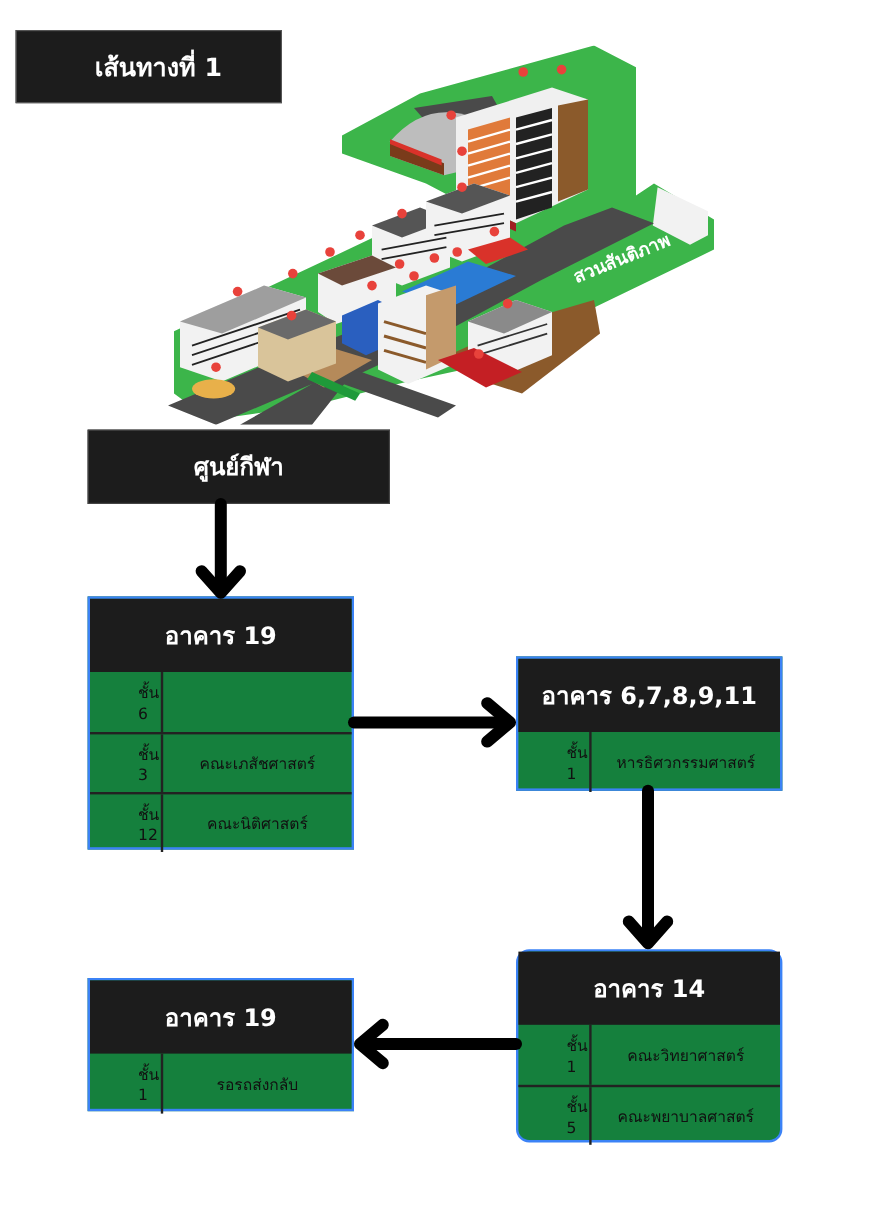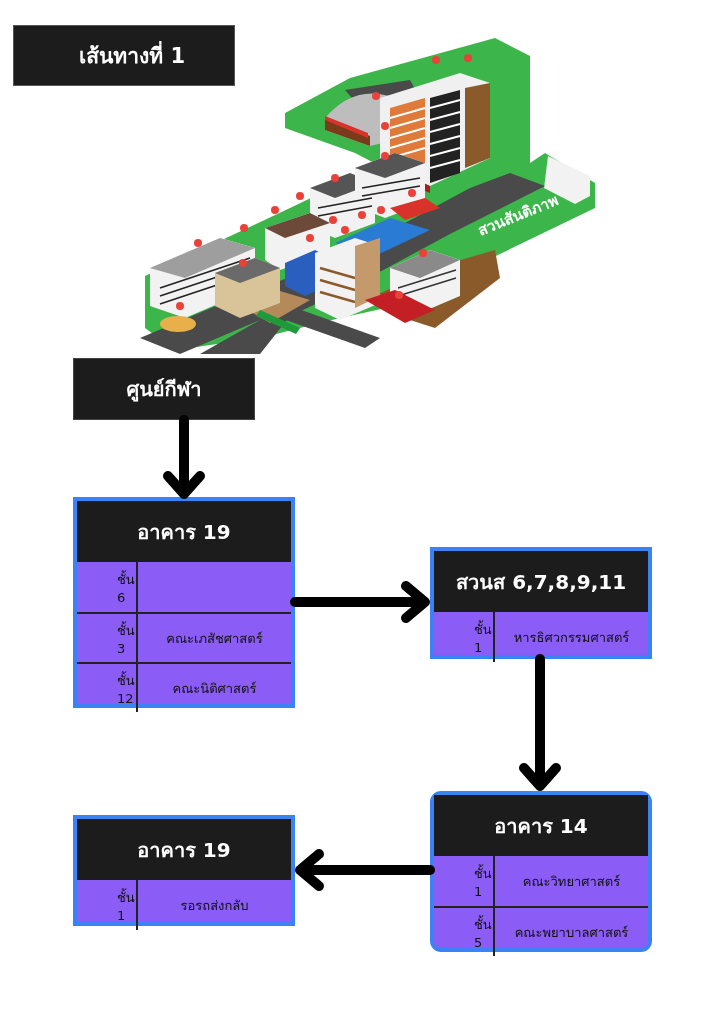--- a/index.html
+++ b/index.html
@@ -2,28 +2,28 @@
 <html><head>
 <meta charset="utf-8">
 <style>
   html, body { margin:0; padding:0; background:#ffffff; }
   body { width:724px; height:1024px; position:relative; overflow:hidden;
          font-family:"DejaVu Sans", "Liberation Sans", sans-serif; color:#111; }
   .title-box { position:absolute; left:13px; top:25px; width:222px; height:61px;
     background:#1c1c1c; border:1px solid #555; box-sizing:border-box;
     color:#fff; font-weight:bold; font-size:21px; display:flex; align-items:center; justify-content:center;padding-left:16px; }
   .map { position:absolute; left:140px; top:38px; width:470px; height:316px; }
-  .node { position:absolute; box-sizing:border-box; border:4px solid #3b82f6; background:#8b5cf6; }
+  .node { position:absolute; box-sizing:border-box; border:2px solid #3b82f6; background:#15803d; }
   .node .hdr { background:#1c1c1c; color:#fff; font-weight:bold; font-size:20px;
     display:flex; align-items:center; justify-content:center; height:61px; box-sizing:border-box; }
   .node .row { display:flex; height:50px; border-top:2px solid #222; box-sizing:border-box; }
   .node .row:first-of-type { border-top:none; }
   .node .c1 { width:61px; border-right:2px solid #222; display:flex; align-items:center; justify-content:center; font-size:13px; box-sizing:border-box;padding-left:40px; }
   .node .c2 { flex:1; display:flex; align-items:center; justify-content:center; font-size:13px; }
-  .solo { position:absolute; left:73px; top:358px; width:182px; height:62px; background:#1c1c1c;
+  .solo { position:absolute; left:73px; top:358px; width:252px; height:62px; background:#1c1c1c;
     color:#fff; font-weight:bold; font-size:20px; display:flex; align-items:center; justify-content:center; border:1px solid #444; box-sizing:border-box; }
   svg.arrows { position:absolute; left:0; top:0; width:724px; height:1024px; pointer-events:none; }
 </style>
 </head>
 <body>
 
 <div class="title-box">เส้นทางที่ 1</div>
 
 <svg class="map" viewBox="0 0 470 316">
 
@@ -148,21 +148,21 @@
     <div class="c1">ชั้น 3</div>
     <div class="c2">คณะเภสัชศาสตร์</div>
   </div>
   <div class="row">
     <div class="c1">ชั้น 12</div>
     <div class="c2">คณะนิติศาสตร์</div>
   </div>
 </div>
 
 <div class="node" style="left:430px; top:547px; width:222px; height:112px;">
-  <div class="hdr">สวนส 6,7,8,9,11</div>
+  <div class="hdr">อาคาร 6,7,8,9,11</div>
   <div class="row" style="border-top:none;">
     <div class="c1">ชั้น 1</div>
     <div class="c2">หารธิศวกรรมศาสตร์</div>
   </div>
 </div>
 
 <div class="node" style="left:430px; top:791px; width:222px; height:161px;border-radius:11px;">
   <div class="hdr">อาคาร 14</div>
   <div class="row" style="border-top:none;">
     <div class="c1">ชั้น 1</div>

